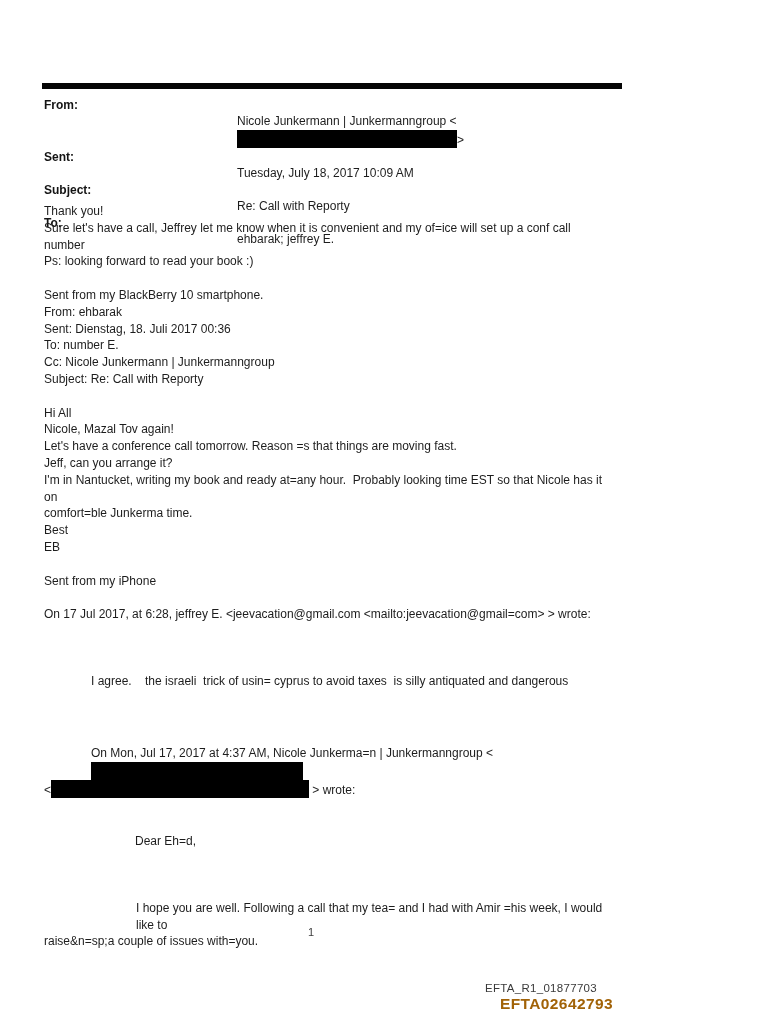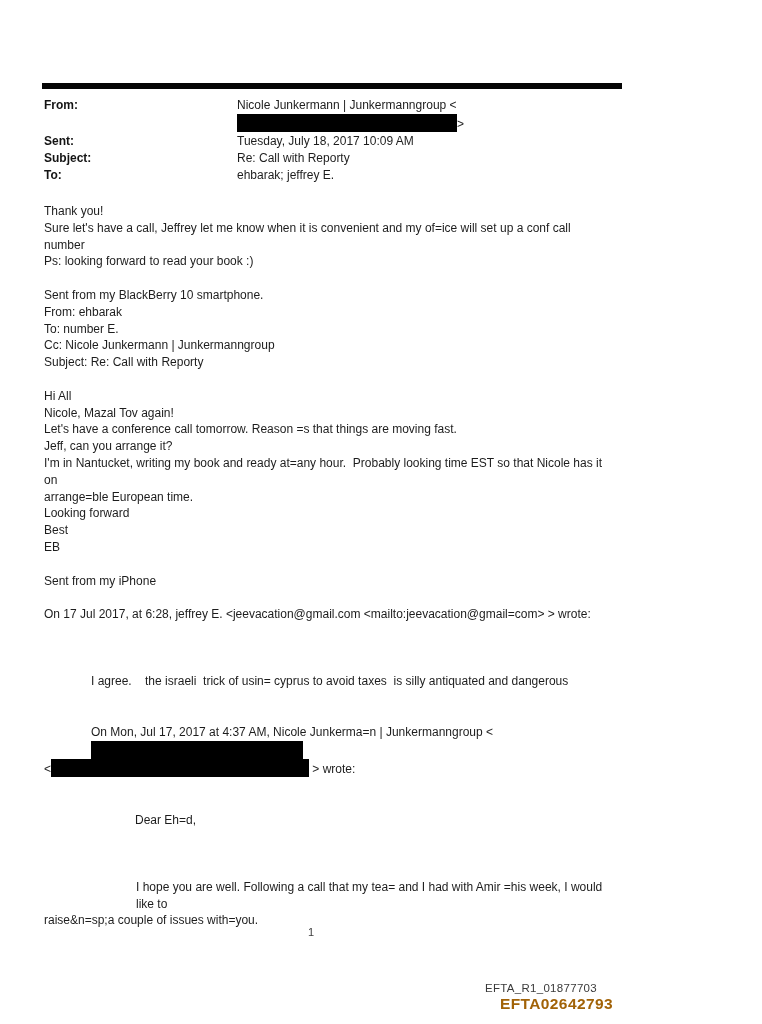--- a/index.html
+++ b/index.html
@@ -34,20 +34,21 @@
   }
   .header-label {
     width: 193px;
     flex: 0 0 193px;
     font-weight: bold;
     color: #141414;
   }
   .header-value {
     flex: 1;
     white-space: pre-wrap;
+    margin-top: 16px;
   }
   .redaction {
     display: inline-block;
     height: 18px;
     background: #000000;
     vertical-align: -4px;
   }
   .email-body {
     position: absolute;
     left: 44px;
@@ -115,44 +116,44 @@
     </div>
   </div>
 
   <div class="email-body">
       <div class="line"><span>Thank you!</span></div>
       <div class="line"><span>Sure let's have a call, Jeffrey let me know when it is convenient and my of=ice will set up a conf call number</span></div>
       <div class="line"><span>Ps: looking forward to read your book :)</span></div>
       <div class="line"></div>
       <div class="line"><span>Sent from my BlackBerry 10 smartphone.</span></div>
       <div class="line"><span>From: ehbarak</span></div>
+      <div class="line"><span>Sent: Dienstag, 18. Juli 2017 00:36</span></div>
       <div class="line"><span>To: number E.</span></div>
       <div class="line"><span>Cc: Nicole Junkermann | Junkermanngroup</span></div>
       <div class="line"><span>Subject: Re: Call with Reporty</span></div>
       <div class="line"></div>
       <div class="line"><span>Hi All</span></div>
       <div class="line"><span>Nicole, Mazal Tov again!</span></div>
       <div class="line"><span>Let's have a conference call tomorrow. Reason =s that things are moving fast.</span></div>
       <div class="line"><span>Jeff, can you arrange it?</span></div>
       <div class="line"><span>I'm in Nantucket, writing my book and ready at=any hour.  Probably looking time EST so that Nicole has it on</span></div>
-      <div class="line"><span>arrange=ble European time.</span></div>
-      <div class="line"><span>Looking forward</span></div>
+      <div class="line"><span>comfort=ble Junkerma time.</span></div>
       <div class="line"><span>Best</span></div>
       <div class="line"><span>EB</span></div>
       <div class="line"></div>
       <div class="line"><span>Sent from my iPhone</span></div>
       <div class="line"></div>
       <div class="line"><span>On 17 Jul 2017, at 6:28, jeffrey E. &lt;jeevacation@gmail.com &lt;mailto:jeevacation@gmail=com&gt; &gt; wrote:</span></div>
       <div class="line"></div>
       <div class="line"></div>
       <div class="line"></div>
       <div class="line" style="padding-left: 47px;"><span>I agree.    the israeli  trick of usin= cyprus to avoid taxes  is silly antiquated and dangerous</span></div>
       <div class="line"></div>
       <div class="line"></div>
-      <div class="line" style="padding-left: 47px;"><span>On Mon, Jul 17, 2017 at 4:37 AM, Nicole Junkerma=n | Junkermanngroup &lt;</span><span class="redaction" style="width: 212px;"></span></div>
+      <div class="line" style="padding-left: 47px; margin-top: 21px;"><span>On Mon, Jul 17, 2017 at 4:37 AM, Nicole Junkerma=n | Junkermanngroup &lt;</span><span class="redaction" style="width: 212px;"></span></div>
       <div class="line"><span>&lt;</span><span class="redaction" style="width: 258px;"></span><span> &gt; wrote:</span></div>
       <div class="line"></div>
       <div class="line"></div>
       <div class="line" style="padding-left: 91px;"><span>Dear Eh=d,</span></div>
       <div class="line"></div>
       <div class="line"></div>
       <div class="line"></div>
       <div class="line" style="padding-left: 92px;"><span>I hope you are well. Following a call that my tea= and I had with Amir =his week, I would like to</span></div>
       <div class="line"><span>raise&amp;n=sp;a couple of issues with=you.</span></div>
     </div>

